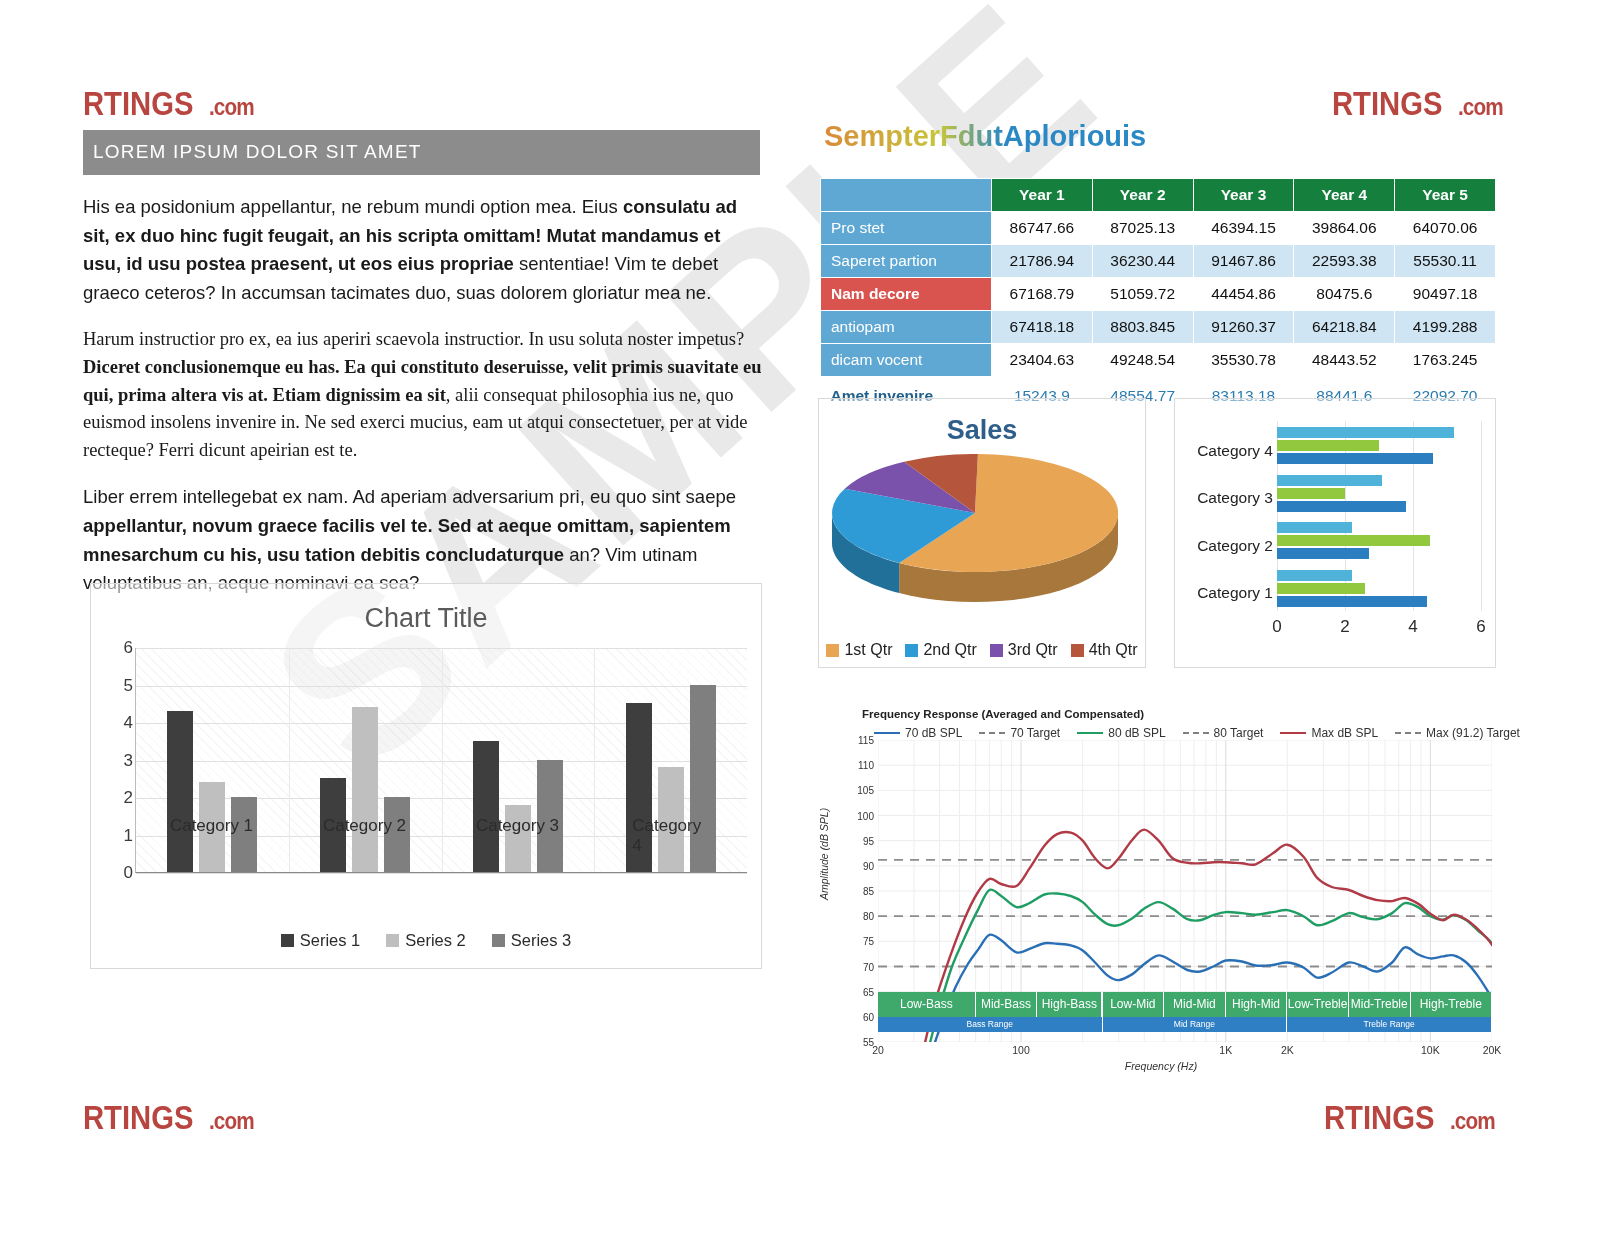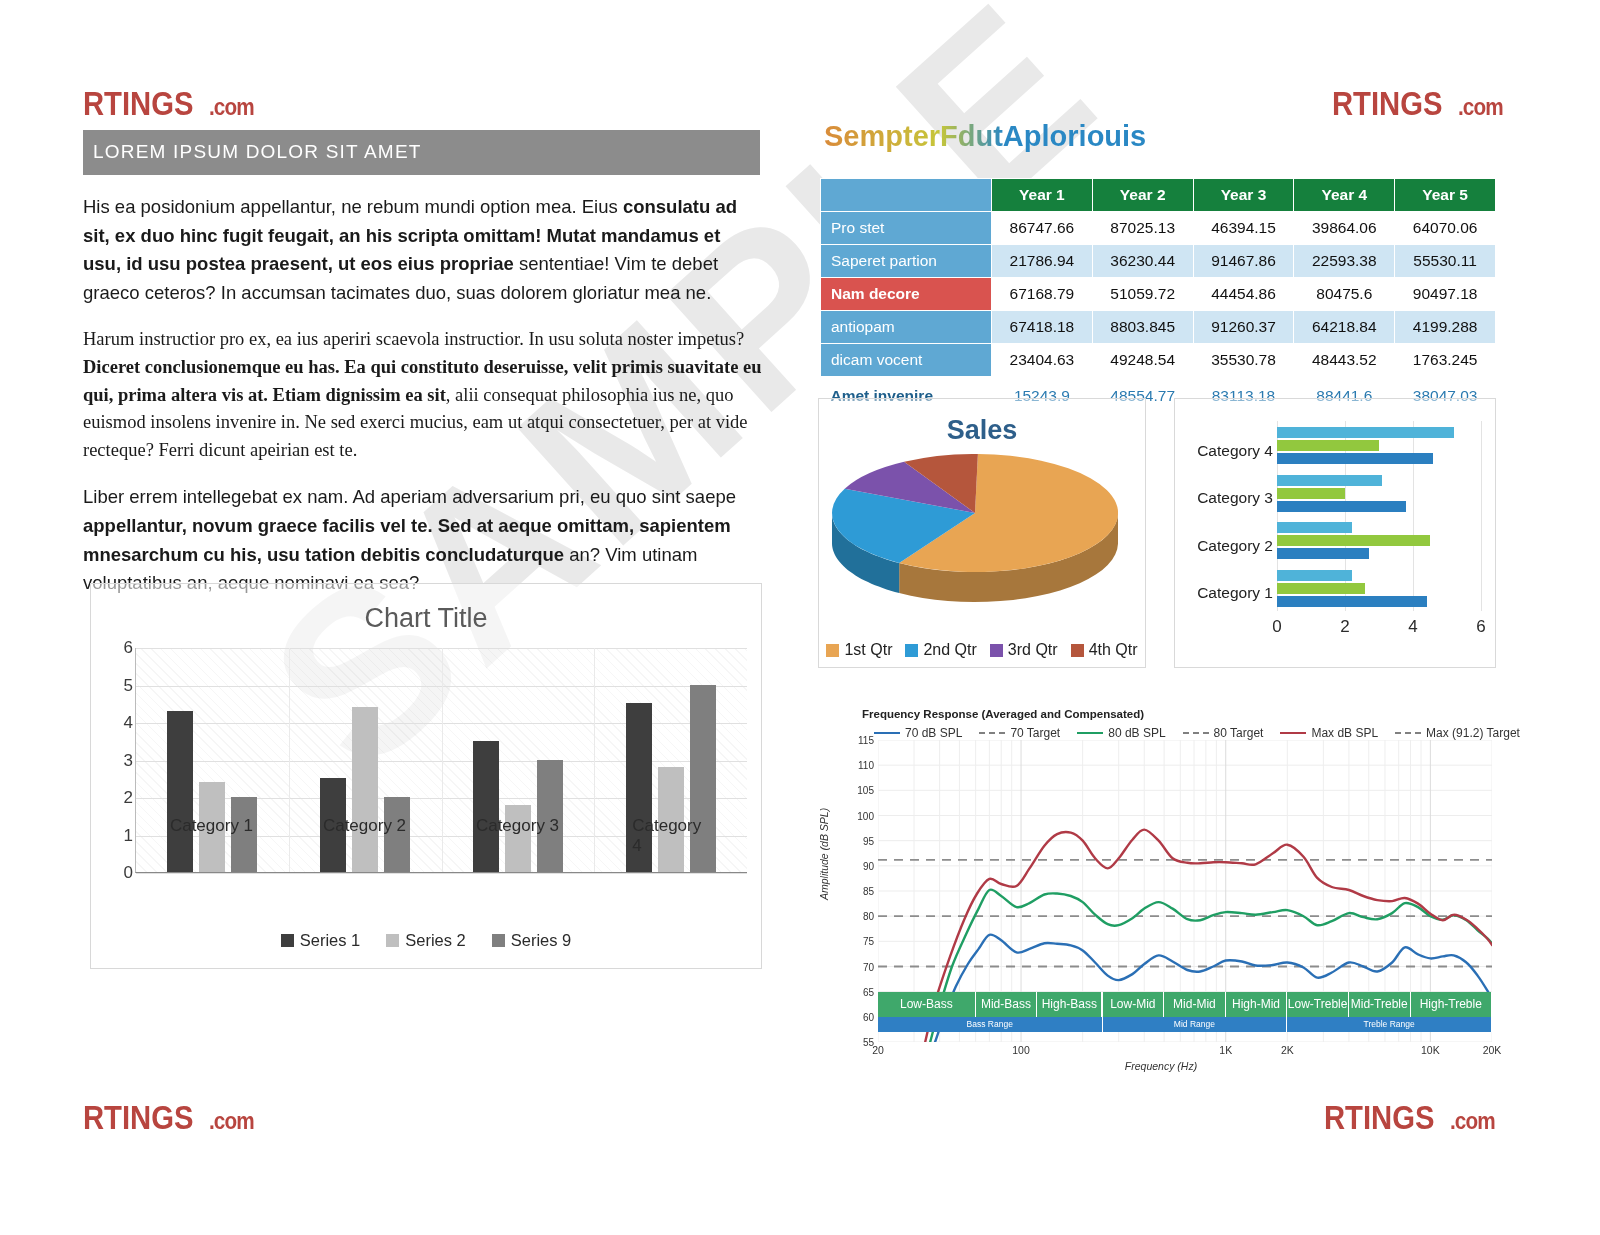--- a/index.html
+++ b/index.html
@@ -261,21 +261,21 @@
       <div class="li">
         <span class="sw" style="background: rgb(62, 62, 62);"></span>
         <span>Series 1</span>
       </div>
       <div class="li">
         <span class="sw" style="background: rgb(191, 191, 191);"></span>
         <span>Series 2</span>
       </div>
       <div class="li">
         <span class="sw" style="background: rgb(127, 127, 127);"></span>
-        <span>Series 9</span>
+        <span>Series 3</span>
       </div>
     </div>
 </div>
 
 <div id="gradient-title"><span style="background: linear-gradient(90deg, rgb(217, 139, 58), rgb(198, 198, 58)) text; color: transparent;">Sempter </span><span style="background: linear-gradient(90deg, rgb(198, 198, 58), rgb(42, 136, 196)) text; color: transparent;">Fdut </span><span style="background: linear-gradient(90deg, rgb(42, 136, 196), rgb(42, 136, 196)) text; color: transparent;">Aploriouis</span></div>
 
 <table id="data-table">
   <thead>
       <tr>
         <th class="rowhead corner"></th>
@@ -328,21 +328,21 @@
         <td class="val">1763.245</td>
       </tr>
     </tbody>
   <tfoot>
       <tr>
         <td class="rowhead">Amet invenire</td>
         <td class="val">15243.9</td>
         <td class="val">48554.77</td>
         <td class="val">83113.18</td>
         <td class="val">88441.6</td>
-        <td class="val">38047.03</td>
+        <td class="val">22092.70</td>
       </tr>
     </tfoot>
 </table>
 
 <div id="pie-panel">
   <div id="pie-title">Sales</div>
   <div id="pie-stage"><svg width="286" height="156">
         <path d="M286.0,59.8L285.2,65.2L283.2,70.6L280.1,75.8L275.7,81.0L270.3,85.9L263.8,90.6L256.2,95.0L247.7,99.2L238.3,103.0L228.1,106.4L217.2,109.4L205.6,112.0L193.6,114.2L181.1,115.9L168.2,117.1L155.2,117.8L142.1,118.0L128.9,117.7L115.9,116.9L103.1,115.7L90.7,113.9L78.7,111.7L67.2,109.0L67.2,139.0L78.7,141.7L90.7,143.9L103.1,145.7L115.9,146.9L128.9,147.7L142.1,148.0L155.2,147.8L168.2,147.1L181.1,145.9L193.6,144.2L205.6,142.0L217.2,139.4L228.1,136.4L238.3,133.0L247.7,129.2L256.2,125.0L263.8,120.6L270.3,115.9L275.7,111.0L280.1,105.8L283.2,100.6L285.2,95.2L286.0,89.8Z" fill="rgb(167,119,60)"></path>
         <path d="M67.2,109.0L62.9,107.9L58.7,106.7L54.6,105.4L50.6,104.0L46.8,102.6L43.0,101.2L39.4,99.7L36.0,98.1L32.6,96.5L29.4,94.9L26.4,93.2L23.5,91.4L20.8,89.6L18.2,87.8L15.7,85.9L13.5,84.0L11.4,82.1L9.5,80.1L7.7,78.1L6.1,76.1L4.7,74.1L3.5,72.0L2.5,69.9L1.6,67.8L0.9,65.7L0.4,63.6L0.1,61.5L0.0,59.4L0.0,89.4L0.1,91.5L0.4,93.6L0.9,95.7L1.6,97.8L2.5,99.9L3.5,102.0L4.7,104.1L6.1,106.1L7.7,108.1L9.5,110.1L11.4,112.1L13.5,114.0L15.7,115.9L18.2,117.8L20.8,119.6L23.5,121.4L26.4,123.2L29.4,124.9L32.6,126.5L36.0,128.1L39.4,129.7L43.0,131.2L46.8,132.6L50.6,134.0L54.6,135.4L58.7,136.7L62.9,137.9L67.2,139.0Z" fill="rgb(33,112,154)"></path>
         <path d="M143,59 L145.9,0.0 A143,59 0 1 1 67.2,109.0 Z" fill="#e8a553"></path>

